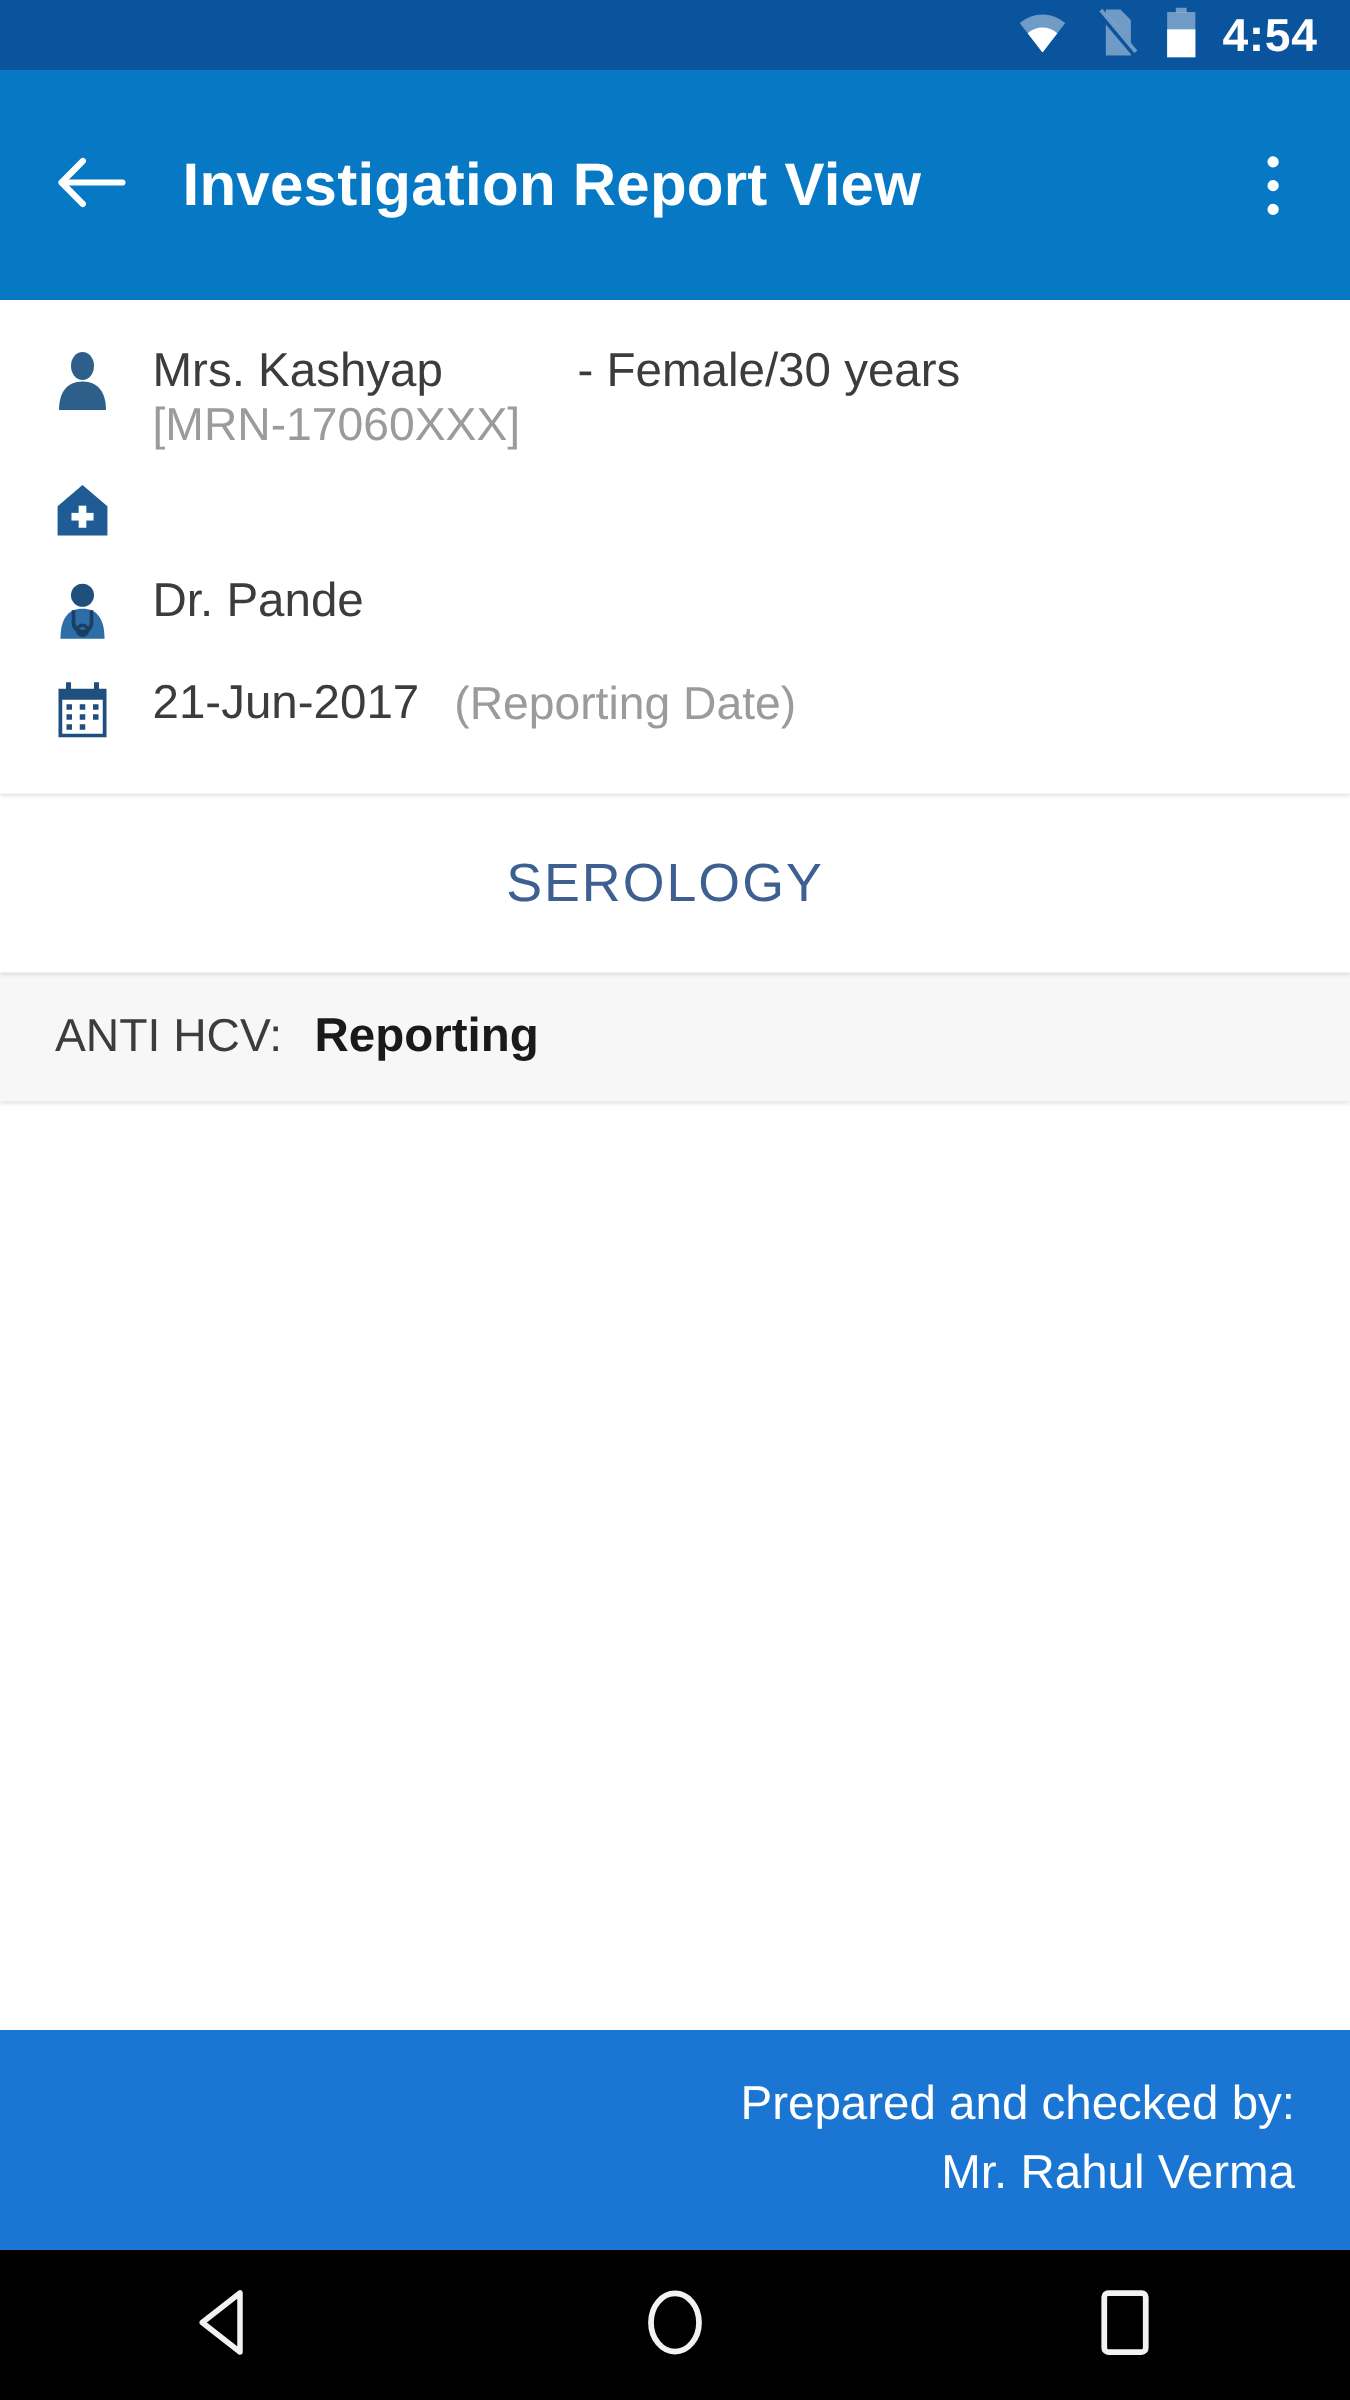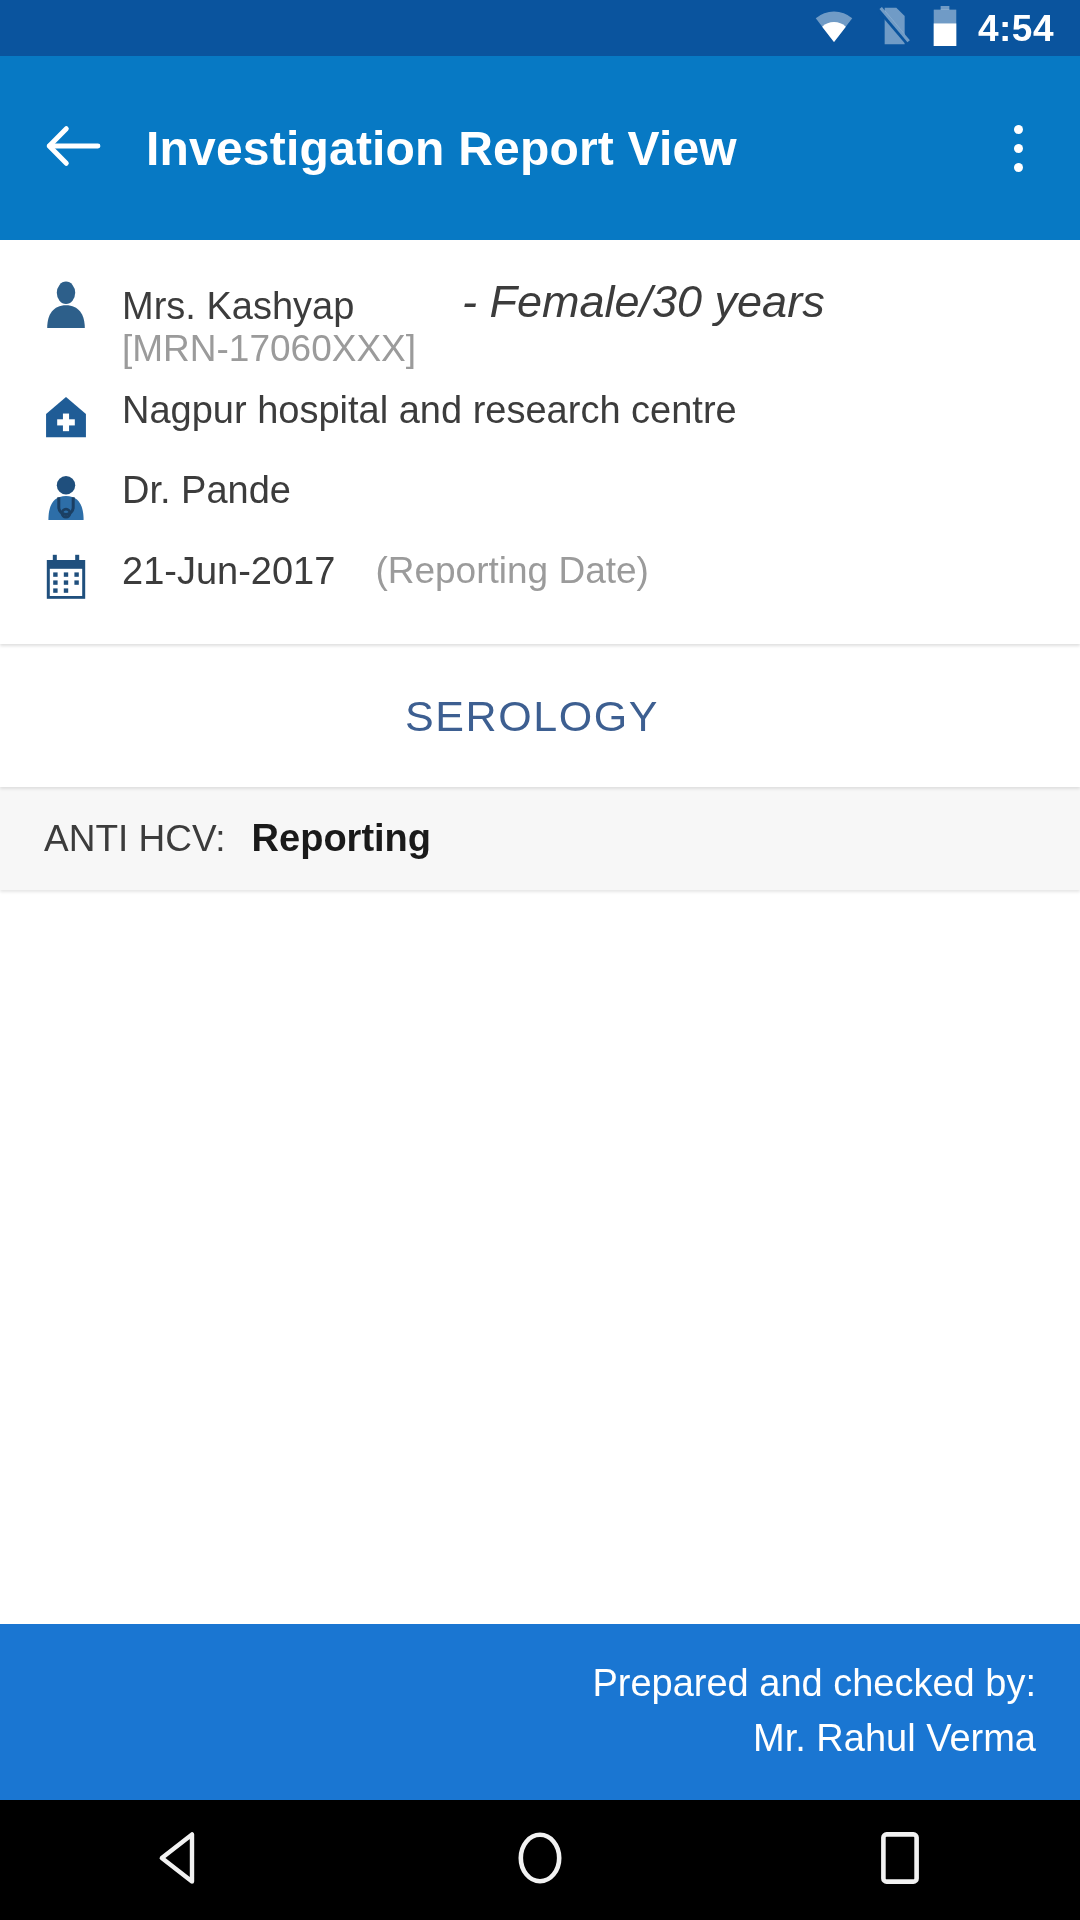--- a/index.html
+++ b/index.html
@@ -52,24 +52,24 @@
   }
   .info-row { display:flex; align-items:flex-start; padding:0 40px; min-height:60px; }
   .info-row + .info-row { margin-top:20px; }
   .row-icon {
     width:52px; flex:0 0 52px; display:flex; align-items:flex-start; justify-content:center;
     padding-top:4px;
   }
   .row-body { flex:1 1 auto; padding-left:30px; }
   .line-1 { display:flex; align-items:flex-end; }
   .p-name { font-size:38px; color:#3c3c3c; width:340px; flex:0 0 340px; white-space:nowrap; }
-  .p-demo { font-size:45px; color:#3c3c3c; white-space:nowrap;font-style:italic; }
+  .p-demo { font-size:38px; color:#3c3c3c; white-space:nowrap; }
   .p-mrn { font-size:37px; color:#9b9b9b; white-space:nowrap; }
   .row-text { font-size:38px; color:#3c3c3c; white-space:nowrap; line-height:1.1; }
-  .date-line { display:flex; align-items:flex-start;gap:12px; }
+  .date-line { display:flex; align-items:center; }
   .date-val { font-size:38px; color:#3c3c3c; white-space:nowrap; }
   .date-note { font-size:37px; color:#9b9b9b; margin-left:28px; white-space:nowrap; }
 
   .section-card {
     background:#ffffff; padding:48px 16px 46px 0;
     box-shadow:0 2px 3px rgba(0,0,0,0.10);
     position:relative; z-index:2; flex:0 0 auto;
   }
   .section-title {
     text-align:center; color:#3d5f91; font-size:43px;
@@ -172,23 +172,20 @@
         </div>
       </div>
 
       <div class="info-row">
         <div class="row-icon">
           <svg width="46" height="46" viewBox="0 0 24 24">
             <path d="M12 1.6 L22.4 10.4 L22.4 22.6 L1.6 22.6 L1.6 10.4 Z" fill="#1f5c96"></path>
             <rect x="10.4" y="10.2" width="3.2" height="9.2" fill="#ffffff"></rect>
             <rect x="7.4" y="13.2" width="9.2" height="3.2" fill="#ffffff"></rect>
           </svg>
-        </div>
-        <div class="row-body">
-          <div class="row-text">Nagpur hospital and research centre</div>
         </div>
       </div>
 
       <div class="info-row">
         <div class="row-icon">
           <svg width="44" height="48" viewBox="0 0 22 24">
             <circle cx="11" cy="5.6" r="4.6" fill="#1f4f7d"></circle>
             <path d="M11 11 C5 11 2.2 15.2 2.2 23 L19.8 23 C19.8 15.2 17 11 11 11 Z" fill="#2d6ea8"></path>
             <path d="M7.4 11.6 L7.4 16.6 A3.6 3.6 0 0 0 14.6 16.6 L14.6 11.6" fill="none" stroke="#1b3f63" stroke-width="1.5"></path>
             <circle cx="11" cy="19.6" r="2" fill="none" stroke="#1b3f63" stroke-width="1.4"></circle>

